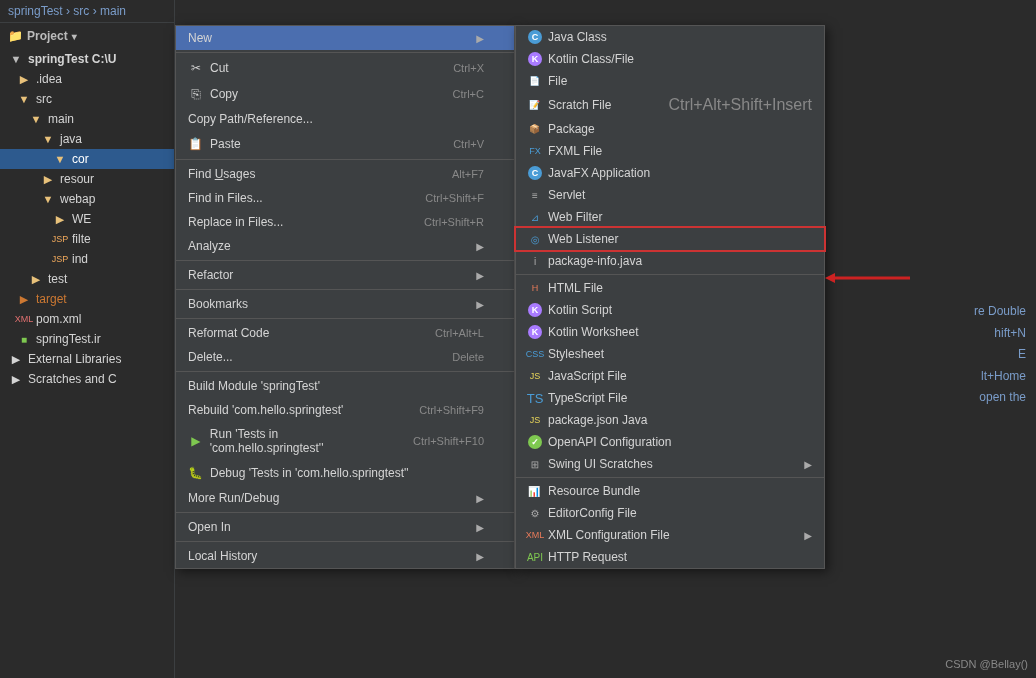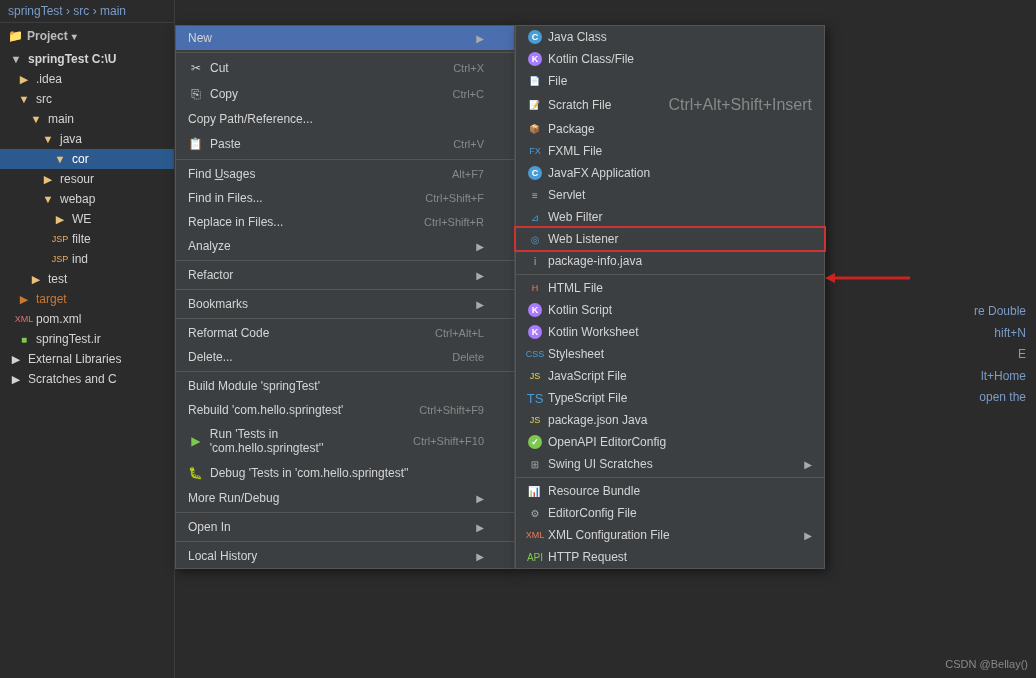--- a/index.html
+++ b/index.html
@@ -607,21 +607,21 @@
   </div>
   <div class="new-submenu-item">
     <span class="item-left">
       <span class="sq-icon" style="color:#e8d55a; font-size:9px;">JS</span>
       <span>package.json Java</span>
     </span>
   </div>
   <div class="new-submenu-item">
     <span class="item-left">
       <span class="circle-icon circle-green">✓</span>
-      <span>OpenAPI EditorConfig</span>
+      <span>OpenAPI Configuration</span>
     </span>
   </div>
   <div class="new-submenu-item">
     <span class="item-left">
       <span class="sq-icon" style="color:#aaa; font-size:10px;">⊞</span>
       <span>Swing UI Scratches</span>
     </span>
     <span class="sub-arrow">▶</span>
   </div>
 

